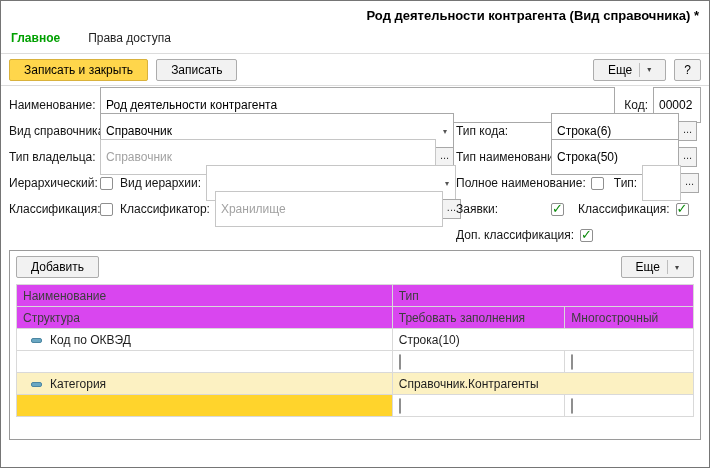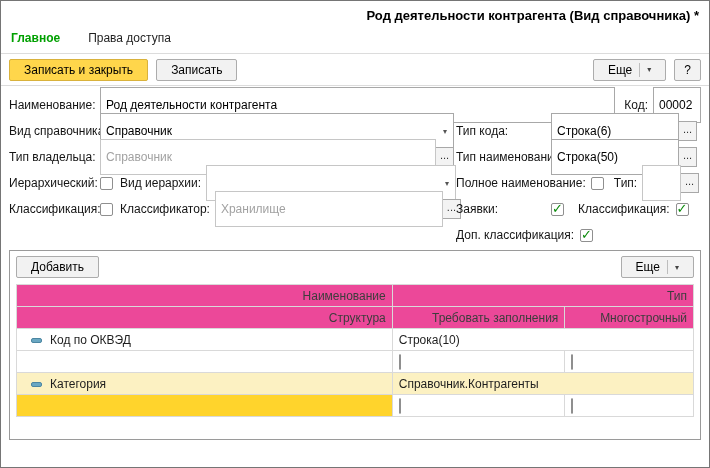--- a/index.html
+++ b/index.html
@@ -50,21 +50,21 @@
   .tab { height:23px; padding:0 12px; display:flex; align-items:center; font-size:12px; background:#ececec;
          border:1px solid #b0b0b0; border-bottom:none; margin-right:2px; color:#222; cursor:pointer; }
   .tab.active { background:#fff; height:25px; border-color:#9a9a9a; margin-bottom:-1px; position:relative; z-index:3; }
 
   .panel { margin:0 8px; border:1px solid #9a9a9a; background:#fff; height:190px; position:relative; }
   .ptoolbar { display:flex; justify-content:space-between; align-items:center; padding:5px 6px 4px; }
 
   table.grid { width:calc(100% - 12px); margin:2px 6px 0; border-collapse:collapse; table-layout:fixed; font-size:12px; }
   table.grid td { border:1px solid #d9d9d9; height:22px; padding:0 6px; text-align:left; color:#1e1e1e;
                   overflow:hidden; white-space:nowrap; }
-  table.grid thead td { background:#ec4899; color:#3d3d3d;text-align:right; }
+  table.grid thead td { background:#d946ef; color:#3d3d3d; }
   .name-cell { padding-left:14px !important;margin-left:36px; }
   .attr-icon { display:inline-block; width:11px; height:10px; position:relative; margin-right:8px; vertical-align:-1px; }
   .attr-icon::after { content:""; position:absolute; left:0; top:3px; width:9px; height:3px;
                       background:#6aa7c2; border:1px solid #4c86a2; border-radius:2px; }
   tr.row-light td { background:#fcf1c2; }
   td.cell-active { background:#ffd42c !important; }
   .cbcell { padding-left:6px !important; }
 </style>
 </head>
 <body>

